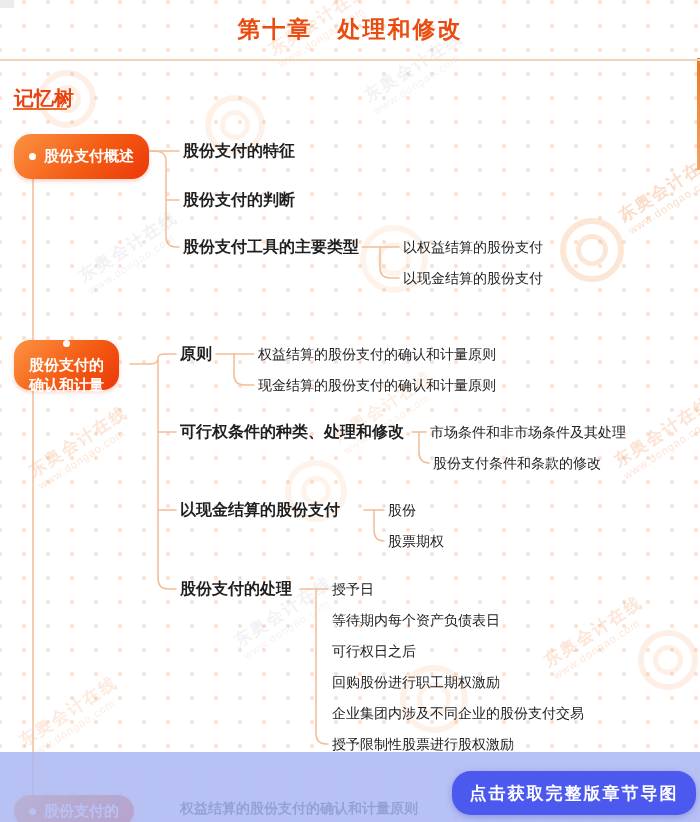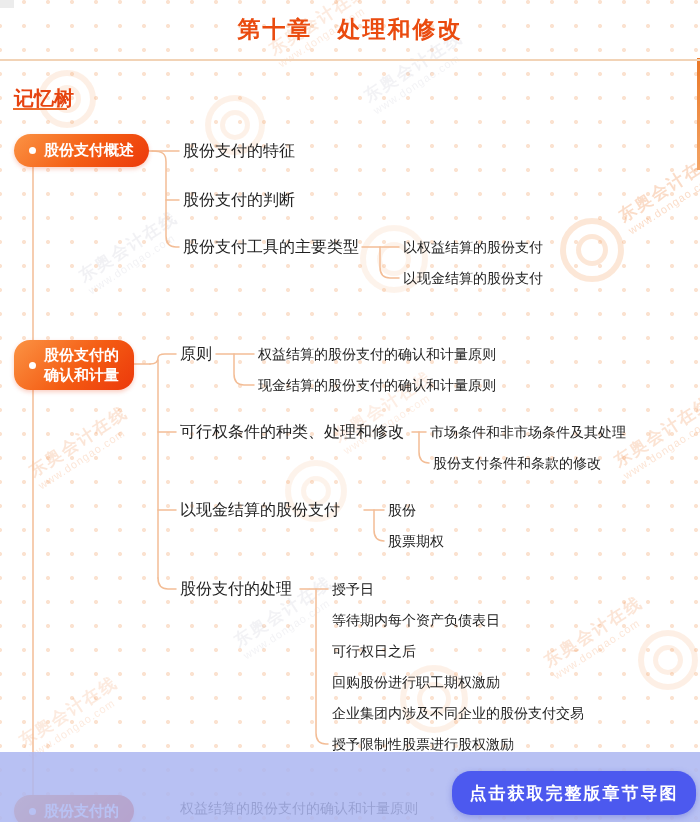--- a/index.html
+++ b/index.html
@@ -28,26 +28,26 @@
     border-radius:50%;border:5px solid #f4a265;}
   
   svg.connectors{position:absolute;left:0;top:0;pointer-events:none;}
   
   .pill{position:absolute;display:flex;align-items:center;gap:8px;box-sizing:border-box;
     background:linear-gradient(135deg,#fb9344 0%,#f45c13 55%,#ec380b 100%);
     border-radius:17px;padding:0 15px;color:#ffffff;font-weight:bold;font-size:15px;
     box-shadow:0 2px 4px rgba(236,60,12,.25);}
   .pill .bullet{width:7px;height:7px;border-radius:50%;background:#ffffff;flex:0 0 auto;}
   .pill .lbl{line-height:1.35;}
-  .n1{left:14px;top:134px;height:33px;}
-  .n2{left:14px;top:340px;height:50px;border-radius:16px;}
+  .n1{left:14px;top:134px;height:45px;}
+  .n2{left:14px;top:340px;height:50px;border-radius:16px;flex-direction:column;}
   .n2 .lbl{width:5em;}
   .n3{left:14px;top:795px;height:32px;}
   .n3 .lbl{width:5em;}
-  .t2{position:absolute;height:20px;line-height:20px;font-size:16px;font-weight:normal;color:#1f1f1f;white-space:nowrap;}
+  .t2{position:absolute;height:20px;line-height:20px;font-size:16px;font-weight:bold;color:#1f1f1f;white-space:nowrap;}
   .t3{position:absolute;height:20px;line-height:20px;font-size:14px;font-weight:500;color:#222222;white-space:nowrap;}
   
   .banner{position:absolute;left:0;top:752px;width:700px;height:70px;background:rgba(172,182,241,.85);}
   .cta-button{position:absolute;left:452px;top:19px;width:244px;height:44px;border:none;
     border-radius:19px;background:#4c59ef;color:#ffffff;font-size:17px;font-weight:bold;
     letter-spacing:2px;font-family:"Liberation Sans","DejaVu Sans",sans-serif;cursor:pointer;
     box-shadow:0 2px 6px rgba(60,70,200,.35);}
 </style>
 </head>
 <body>

